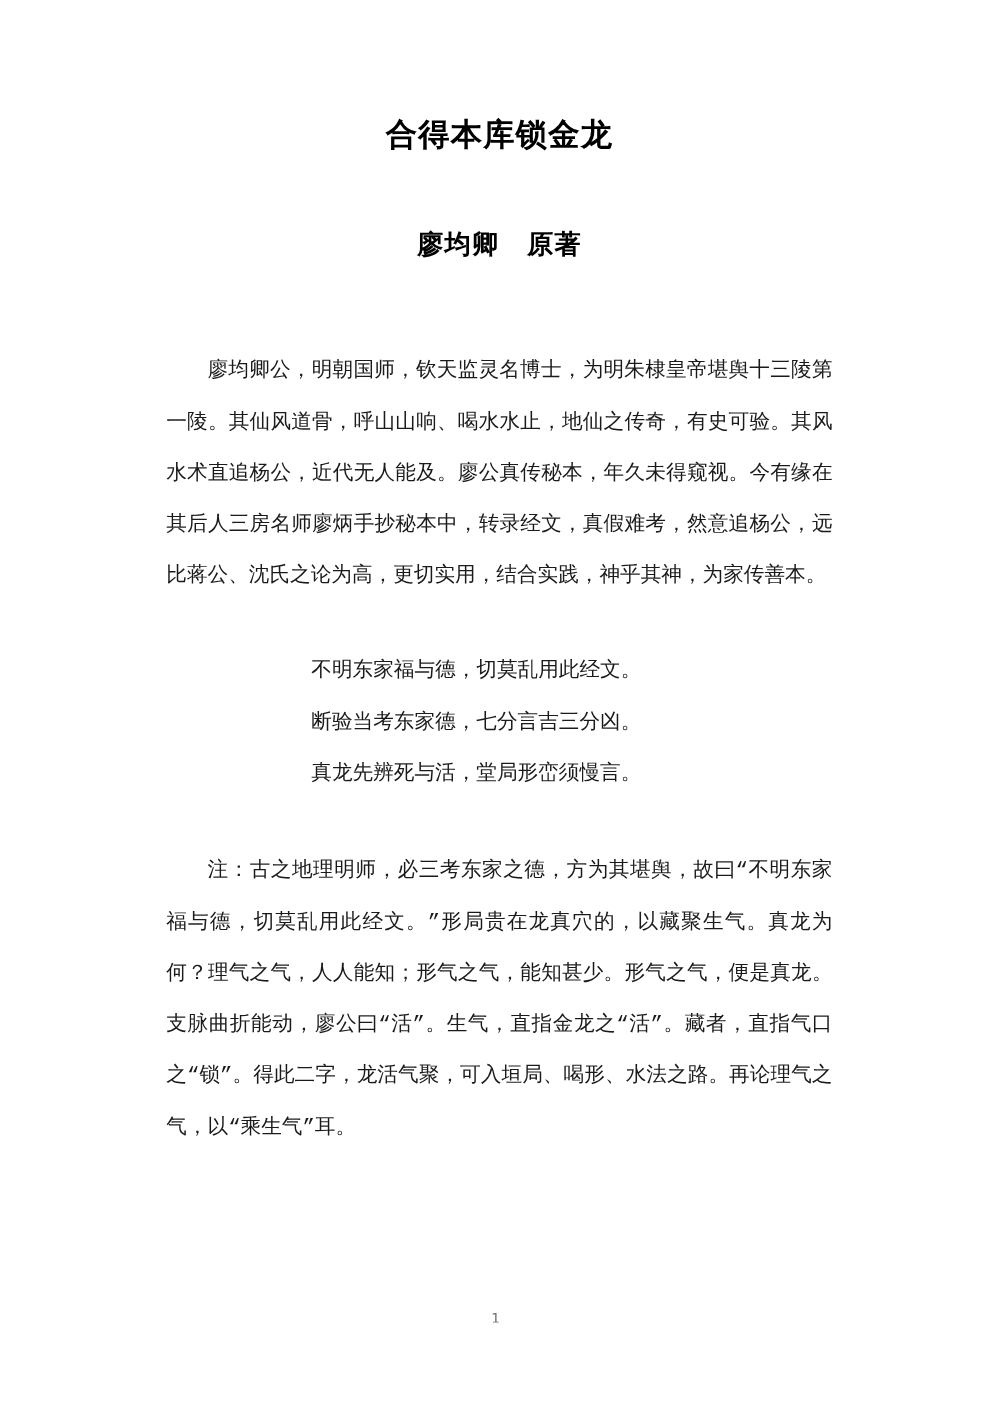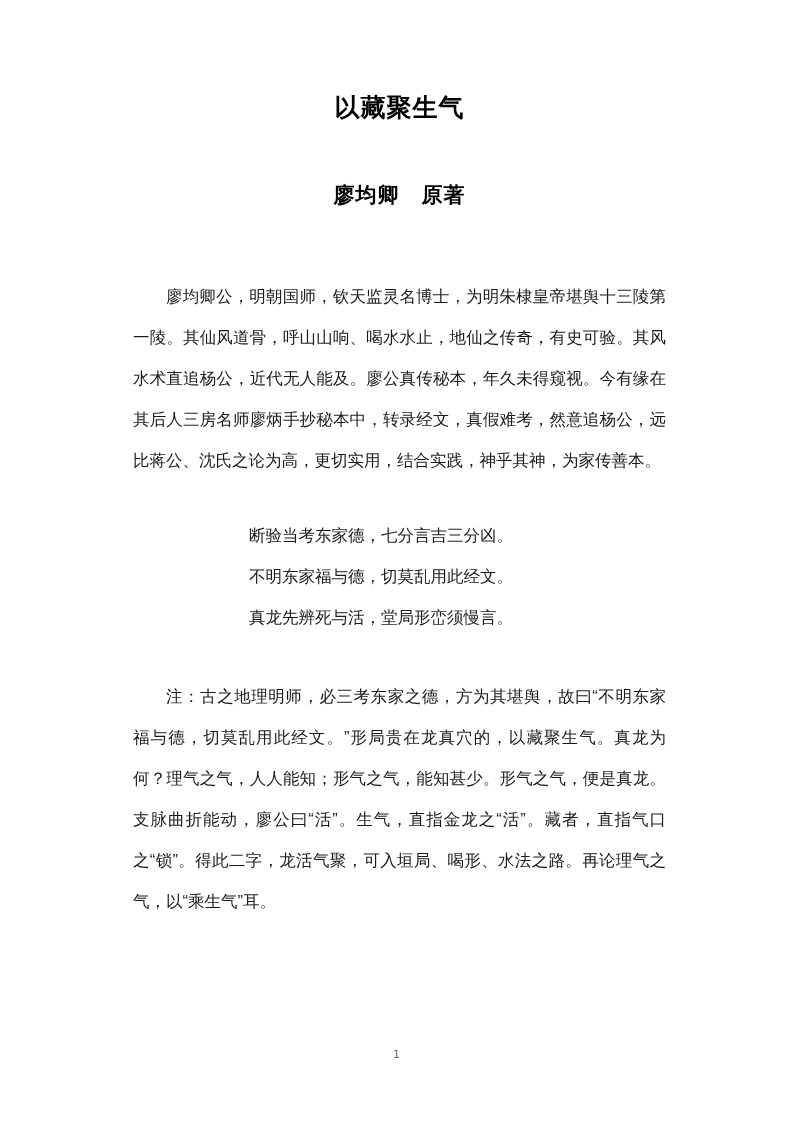--- a/index.html
+++ b/index.html
@@ -48,21 +48,21 @@
     font-family: "DejaVu Sans", "Liberation Sans", sans-serif;
     font-size: 21px;
     font-weight: bold;
     letter-spacing: 1px;
     color: #000;
   }
 
   
   .body-para {
     margin: 0;
-    font-family: Liberation Sans, sans-serif;
+    font-family: Liberation Mono, monospace;
     font-size: 16.5px;
     line-height: 41px;
     text-align: justify;
     text-justify: inter-ideograph;
     text-indent: 2em;
     color: #1a1a1a;
     word-break: break-all;
   }
   .intro-para {
     padding-top: 67px;
@@ -100,29 +100,29 @@
     line-height: 22px;
   }
 </style>
 </head>
 <body>
 
 <div class="page">
 
   <div class="content">
 
-    <h1 class="doc-title">以藏聚生气</h1>
+    <h1 class="doc-title">合得本库锁金龙</h1>
 
     <div class="doc-author">廖均卿　原著</div>
 
     <p class="body-para intro-para">廖均卿公，明朝国师，钦天监灵名博士，为明朱棣皇帝堪舆十三陵第一陵。其仙风道骨，呼山山响、喝水水止，地仙之传奇，有史可验。其风水术直追杨公，近代无人能及。廖公真传秘本，年久未得窥视。今有缘在其后人三房名师廖炳手抄秘本中，转录经文，真假难考，然意追杨公，远比蒋公、沈氏之论为高，更切实用，结合实践，神乎其神，为家传善本。</p>
 
     <div class="verse-block">
+      <p class="verse-line">不明东家福与德，切莫乱用此经文。</p>
       <p class="verse-line">断验当考东家德，七分言吉三分凶。</p>
-      <p class="verse-line">不明东家福与德，切莫乱用此经文。</p>
       <p class="verse-line">真龙先辨死与活，堂局形峦须慢言。</p>
     </div>
 
     <p class="body-para note-para">注：古之地理明师，必三考东家之德，方为其堪舆，故曰“不明东家福与德，切莫乱用此经文。”形局贵在龙真穴的，以藏聚生气。真龙为何？理气之气，人人能知；形气之气，能知甚少。形气之气，便是真龙。支脉曲折能动，廖公曰“活”。生气，直指金龙之“活”。藏者，直指气口之“锁”。得此二字，龙活气聚，可入垣局、喝形、水法之路。再论理气之气，以“乘生气”耳。</p>
 
   </div>
 
   <div class="page-footer">1</div>
 
 </div>

